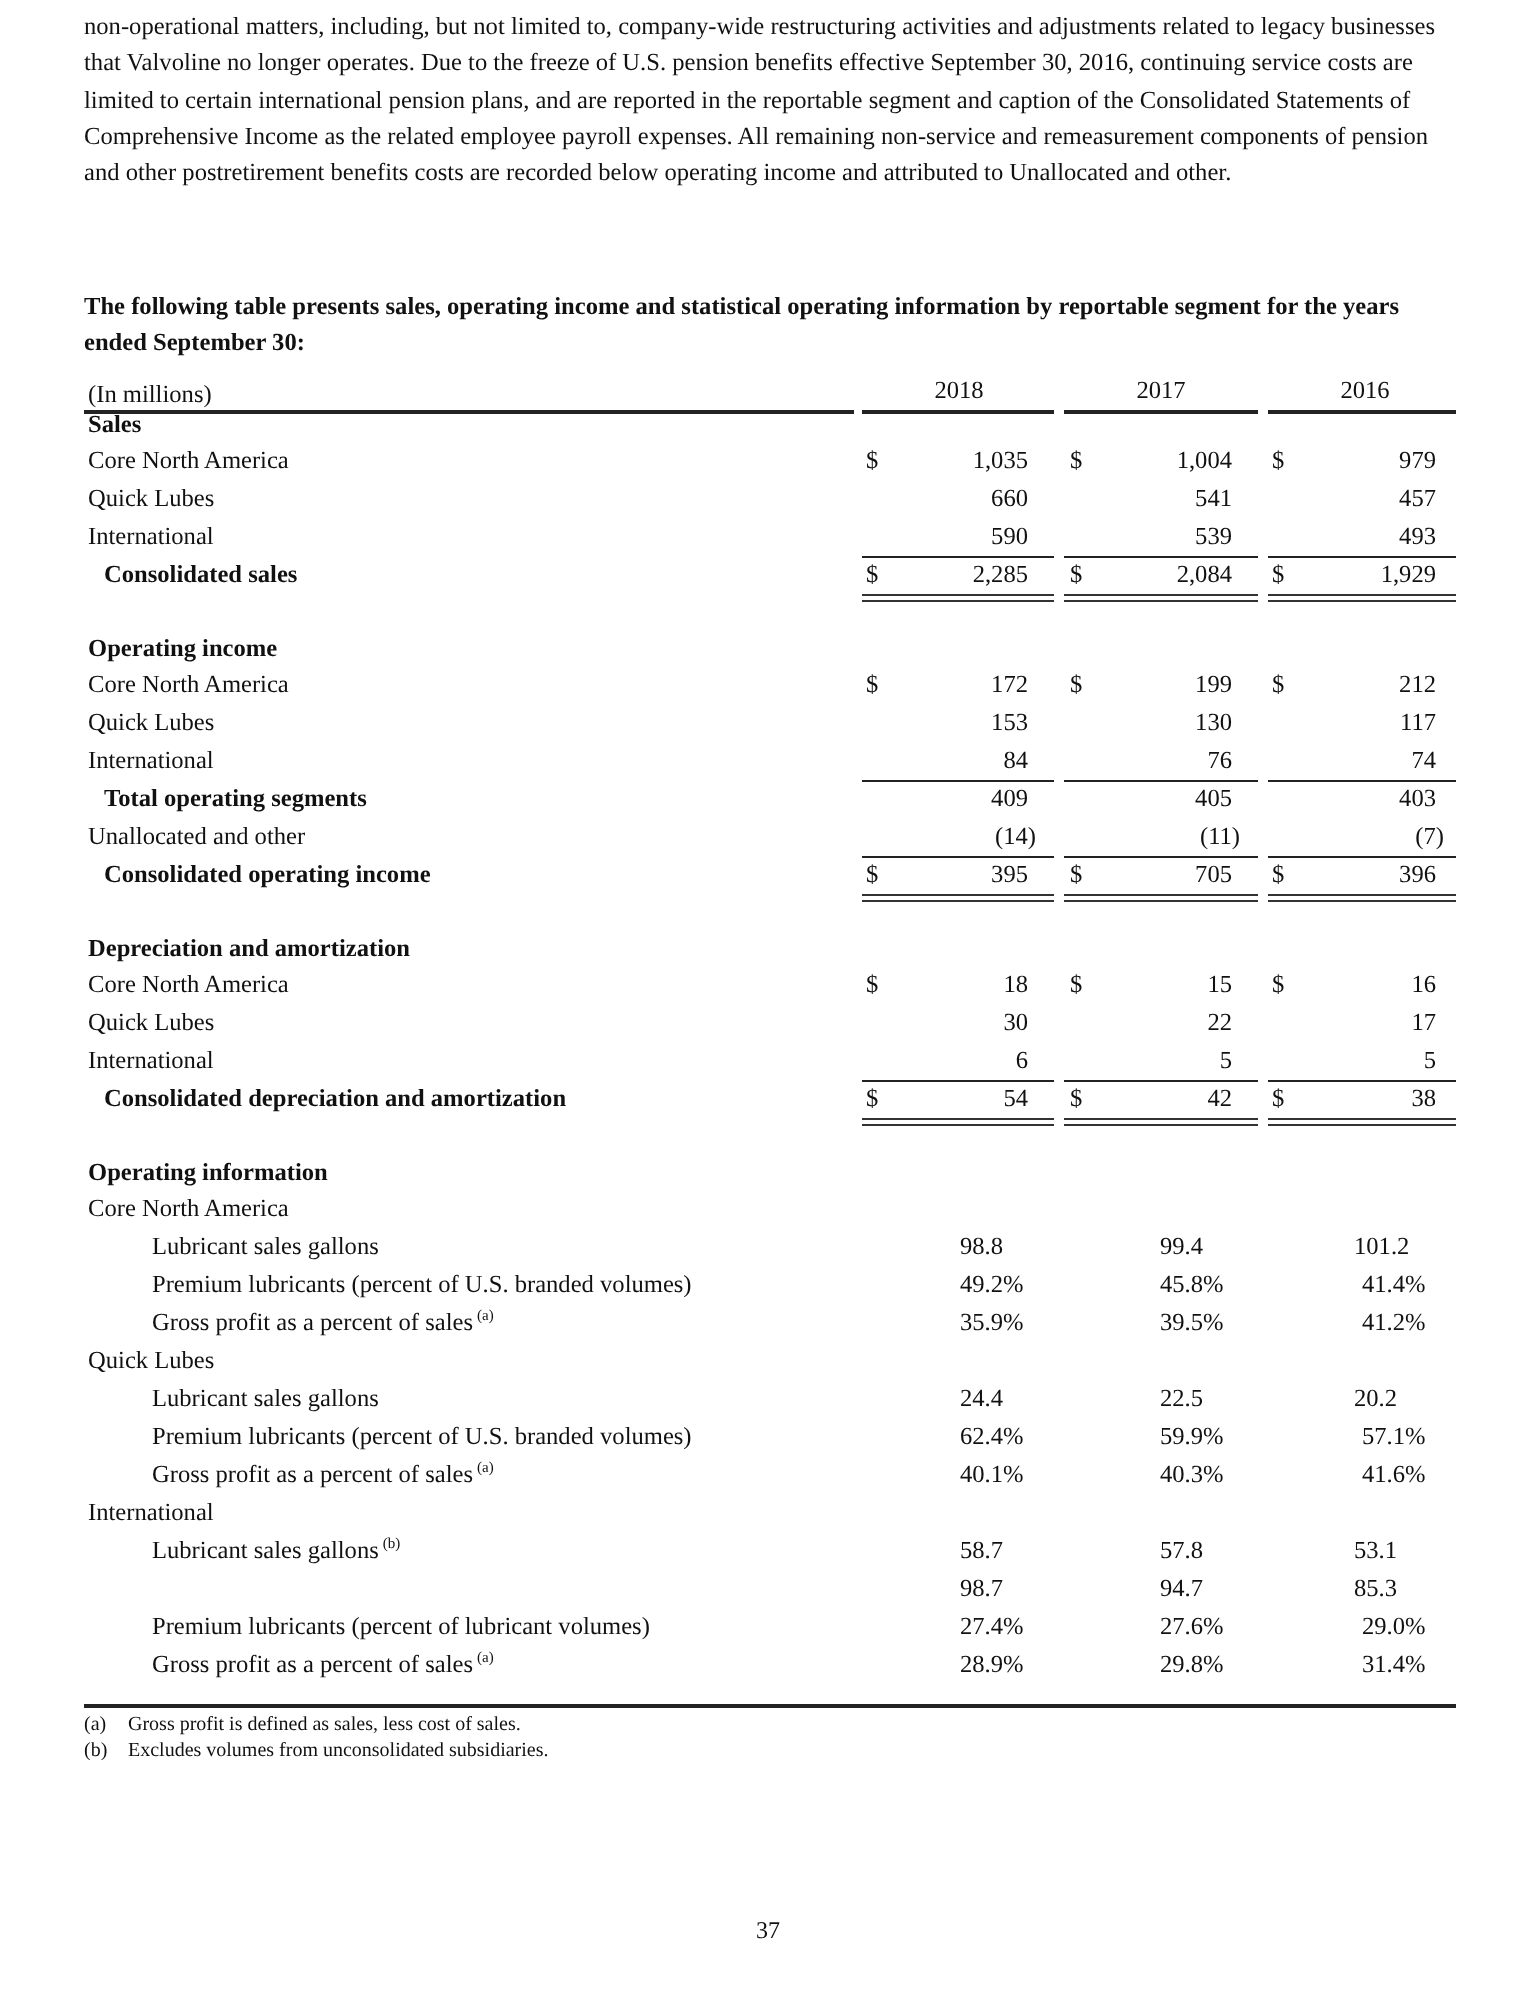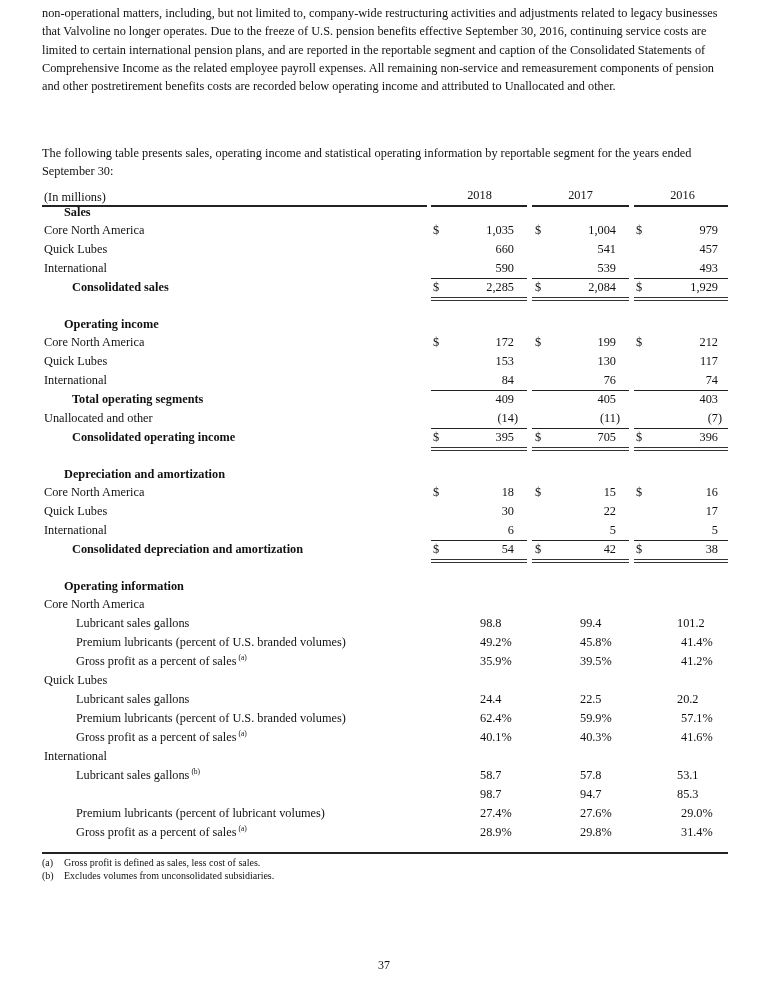--- a/index.html
+++ b/index.html
@@ -3,25 +3,25 @@
 <meta charset="utf-8">
 <style>
   html, body { margin: 0; padding: 0; background: #ffffff; }
   body {
     width: 768px; height: 997px; position: relative; overflow: hidden;
     font-family: "Liberation Serif", "DejaVu Serif", serif;
     color: #111; font-size: 12.3px;
   }
   .para { position: absolute; left: 42px; width: 690px; line-height: 18.3px; }
   #p1 { top: 4px; }
-  #p2 { top: 144px; }
+  #p2 { top: 144px; font-weight: bold; }
 
   .row { position: absolute; left: 0; width: 668px; height: 18px; line-height: 18px; }
   .lbl { position: absolute; left: 44px; white-space: nowrap; }
-  .lbl.bold { font-weight: bold; margin-left: 20px; }
+  .lbl.bold { font-weight: bold; }
   .lbl.ind1 { left: 52px; }
   .lbl.ind2 { left: 76px; }
   .sup { font-size: 7.5px; vertical-align: top; position: relative; top: -3px; margin-left: 2px; }
 
   .dol { position: absolute; width: 10px; }
   .d1 { left: 433px; } .d2 { left: 535px; } .d3 { left: 636px; }
   .val { position: absolute; text-align: right; width: 80px; }
   .v1 { left: 434px; } .v2 { left: 536px; } .v3 { left: 638px; }
   .val.paren { width: 84px; }
 

